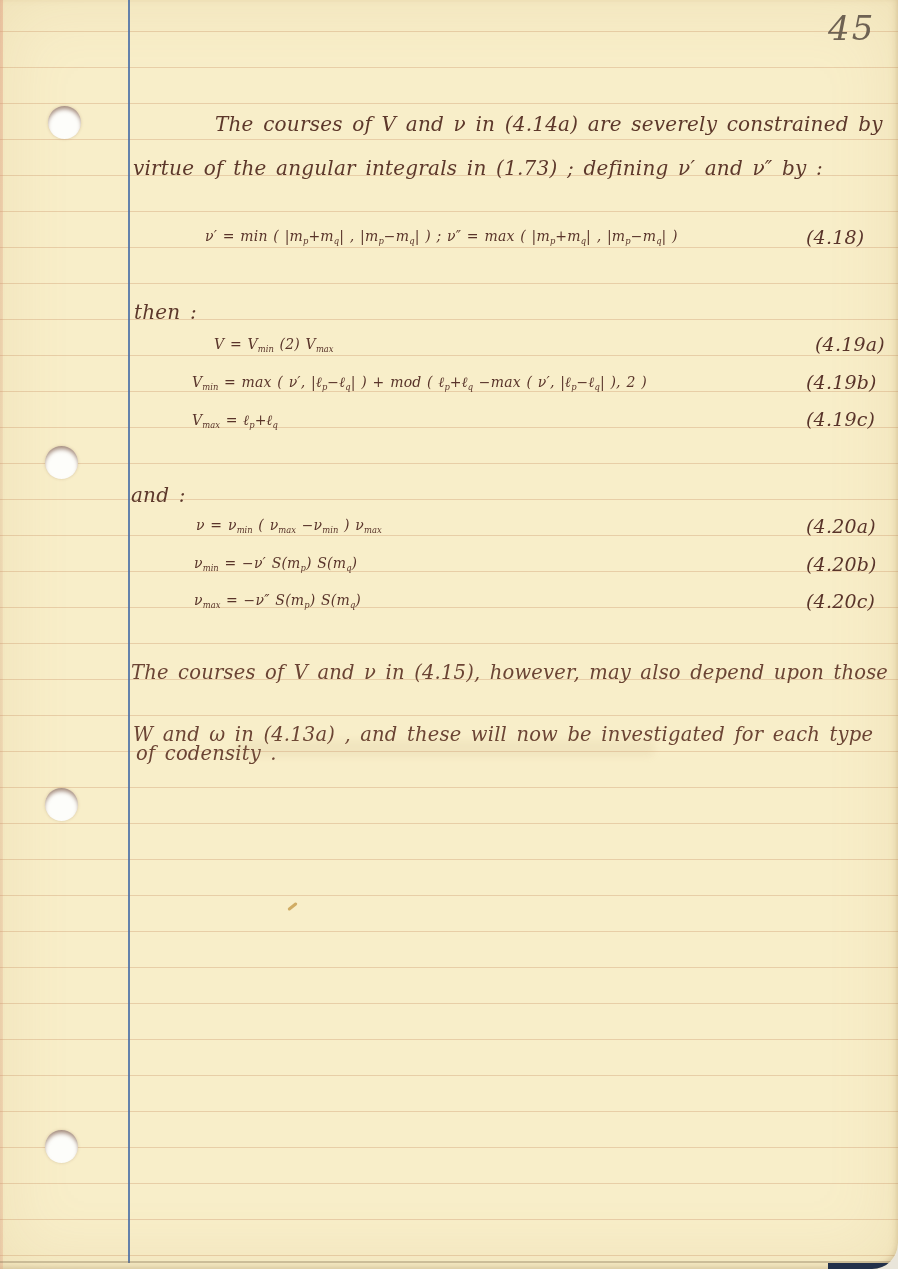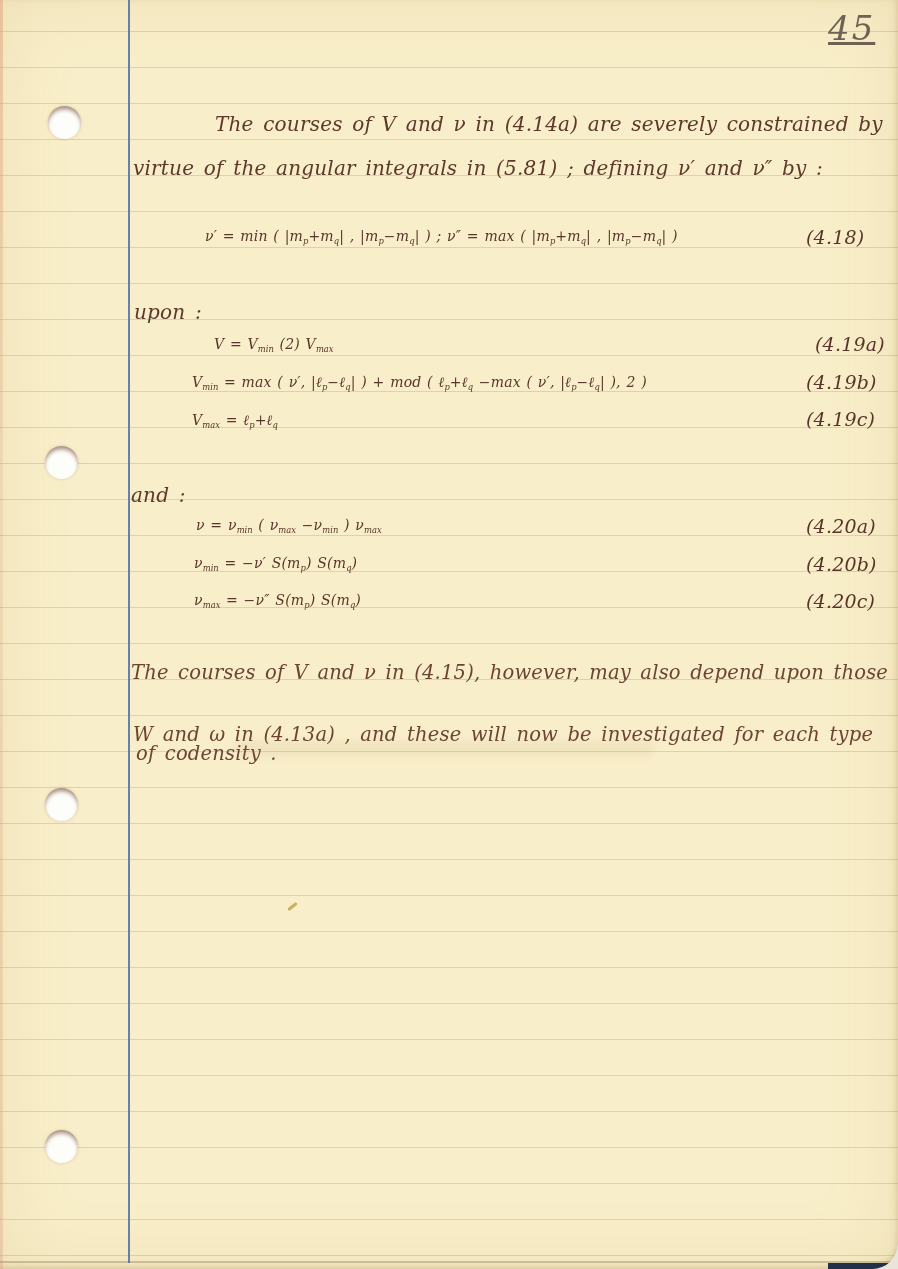--- a/index.html
+++ b/index.html
@@ -23,21 +23,21 @@
   .margin-line { position:absolute; left:128px; top:0; width:2px; height:1263px;
     background:#4a6fa6; opacity:0.85; }
   .hole { position:absolute; width:33px; height:33px; border-radius:50%;
     background:#fdfdfa;
     box-shadow: inset 0 4px 4px -1px rgba(104,62,38,0.6), 0 0 3px rgba(130,90,55,0.25); }
   .hole.h1 { left:48px; top:106px; }
   .hole.h2 { left:45px; top:446px; }
   .hole.h3 { left:45px; top:788px; }
   .hole.h4 { left:45px; top:1130px; }
   .page-number { position:absolute; left:828px; top:8px;
-    font-style:italic; font-size:34px; color:#6e6253; letter-spacing:2px;text-decoration:underline; }
+    font-style:italic; font-size:34px; color:#6e6253; letter-spacing:2px; }
   .hand { position:absolute; white-space:nowrap; font-style:italic;
     color:#5d382b; font-size:20px; word-spacing:3px; letter-spacing:0.2px; }
   .eq { font-size:14px; word-spacing:1px; color:#59342a; }
   .eq-label { font-size:19px; color:#59342a; }
   .closing { color:#6b4434; font-size:19.5px; }
   sub { font-size:0.6em; vertical-align:-0.3em; letter-spacing:0; }
   .stray-mark { position:absolute; left:287px; top:905px; width:11px; height:3px;
     background:#c9a052; border-radius:2px; transform:rotate(-38deg); opacity:0.85; }
   .smudge { position:absolute; left:235px; top:740px; width:420px; height:17px;
     background:rgba(190,160,110,0.10); filter:blur(3px); border-radius:8px; }
@@ -55,26 +55,26 @@
   <div class="margin-line"></div>
 
   <div class="hole h1"></div>
   <div class="hole h2"></div>
   <div class="hole h3"></div>
   <div class="hole h4"></div>
 
   <div class="page-number">45</div>
 
   <div class="hand" style="left:215px; top:112px;">The courses of V and ν in (4.14a) are severely constrained by</div>
-  <div class="hand" style="left:133px; top:156px;">virtue of the angular integrals in (5.81) ; defining ν′ and ν″ by :</div>
+  <div class="hand" style="left:133px; top:156px;">virtue of the angular integrals in (1.73) ; defining ν′ and ν″ by :</div>
 
   <div class="hand eq" style="left:205px; top:228px;">ν′ = min ( |m<sub>p</sub>+m<sub>q</sub>| , |m<sub>p</sub>−m<sub>q</sub>| )  ;  ν″ = max ( |m<sub>p</sub>+m<sub>q</sub>| , |m<sub>p</sub>−m<sub>q</sub>| )</div>
   <div class="hand eq-label" style="left:806px; top:226px;">(4.18)</div>
 
-  <div class="hand" style="left:134px; top:300px;">upon :</div>
+  <div class="hand" style="left:134px; top:300px;">then :</div>
 
   <div class="hand eq" style="left:214px; top:336px;">V = V<sub>min</sub> (2) V<sub>max</sub></div>
   <div class="hand eq-label" style="left:806px; top:333px;margin-left:9px;">(4.19a)</div>
 
   <div class="hand eq" style="left:192px; top:374px;">V<sub>min</sub> = max ( ν′, |ℓ<sub>p</sub>−ℓ<sub>q</sub>| ) + mod ( ℓ<sub>p</sub>+ℓ<sub>q</sub> −max ( ν′, |ℓ<sub>p</sub>−ℓ<sub>q</sub>| ), 2 )</div>
   <div class="hand eq-label" style="left:806px; top:371px;">(4.19b)</div>
 
   <div class="hand eq" style="left:192px; top:412px;">V<sub>max</sub> = ℓ<sub>p</sub>+ℓ<sub>q</sub></div>
   <div class="hand eq-label" style="left:806px; top:408px;">(4.19c)</div>
 

